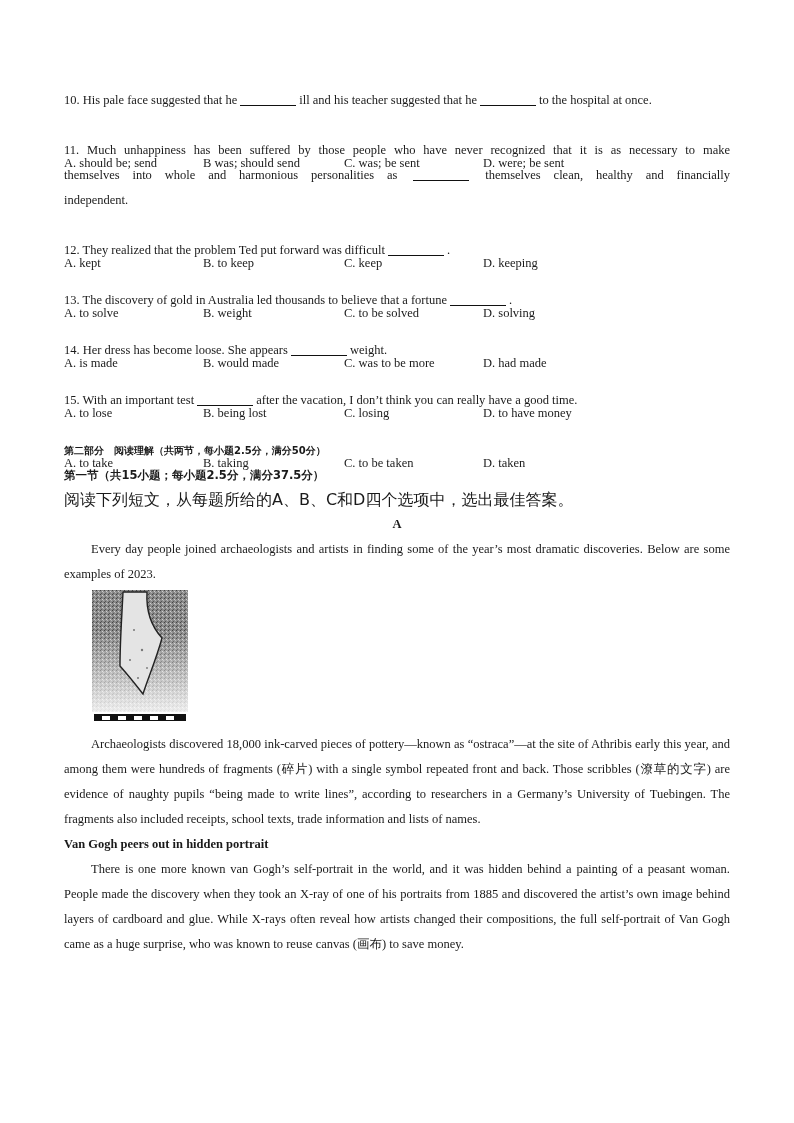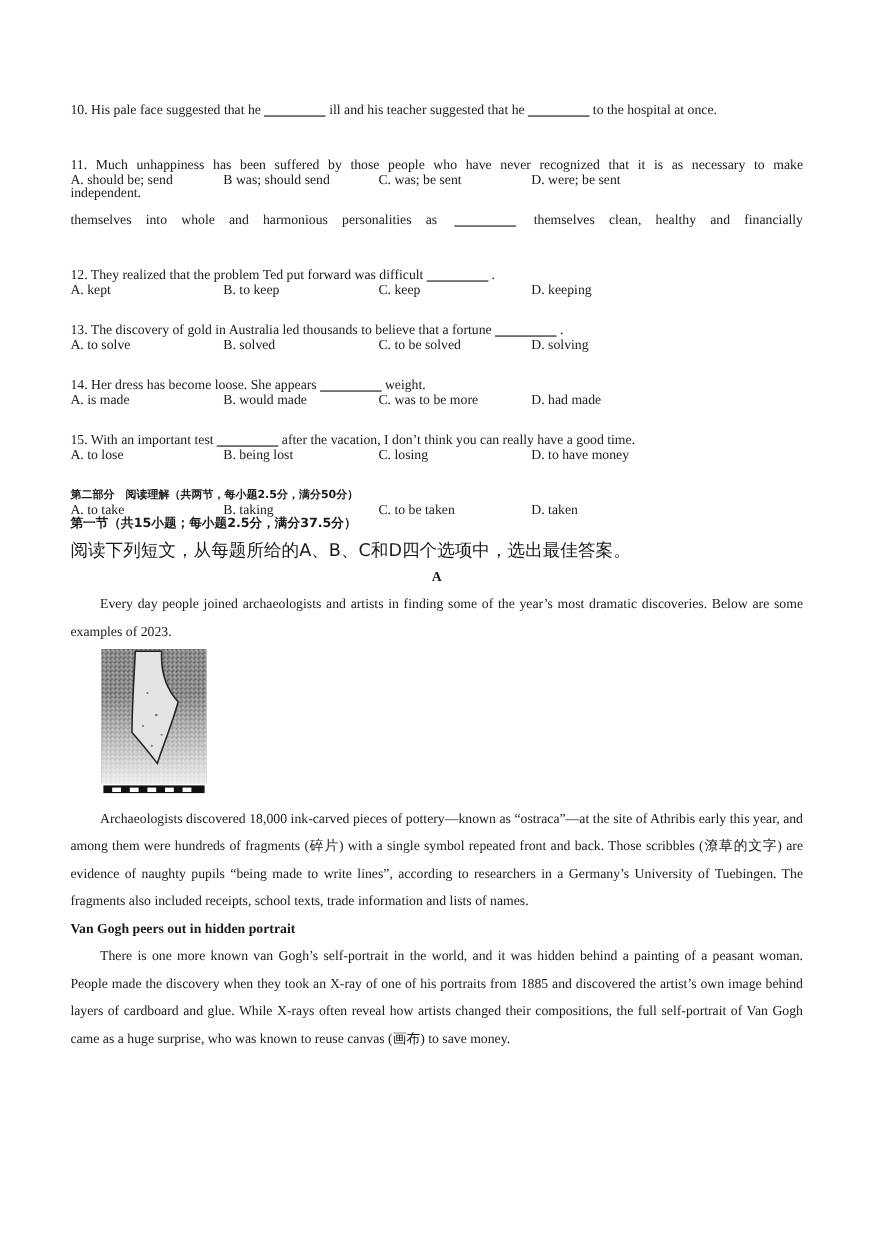--- a/index.html
+++ b/index.html
@@ -33,38 +33,38 @@
     <span class="opt o0">A. should be; send</span>
     <span class="opt o1">B was; should send</span>
     <span class="opt o2">C. was; be sent</span>
     <span class="opt o3">D. were; be sent</span>
   </div>
 
   <div class="line just">
     <span>11.</span>
     <span>Much unhappiness has been suffered by those people who have never recognized that it is as necessary to make</span>
   </div>
-  <div class="line">independent.</div>
   <div class="line just">
     <span>themselves into whole and harmonious personalities as</span> <span class="blank"></span> <span>themselves clean, healthy and financially</span>
   </div>
+  <div class="line">independent.</div>
   <div class="opts">
     <span class="opt o0">A. kept</span>
     <span class="opt o1">B.  to keep</span>
     <span class="opt o2">C. keep</span>
     <span class="opt o3">D. keeping</span>
   </div>
 
   <div class="line">
     <span>12.</span>
     <span>They realized that the problem Ted put forward was difficult</span><span class="blank"></span><span>.</span>
   </div>
   <div class="opts">
     <span class="opt o0">A. to solve</span>
-    <span class="opt o1">B.  solved</span>
+    <span class="opt o1">B.  weight</span>
     <span class="opt o2">C. to be solved</span>
     <span class="opt o3">D. solving</span>
   </div>
 
   <div class="line">
     <span>13.</span>
     <span>The discovery of gold in Australia led thousands to believe that a fortune</span><span class="blank"></span><span>.</span>
   </div>
   <div class="opts">
     <span class="opt o0">A. is made</span>

